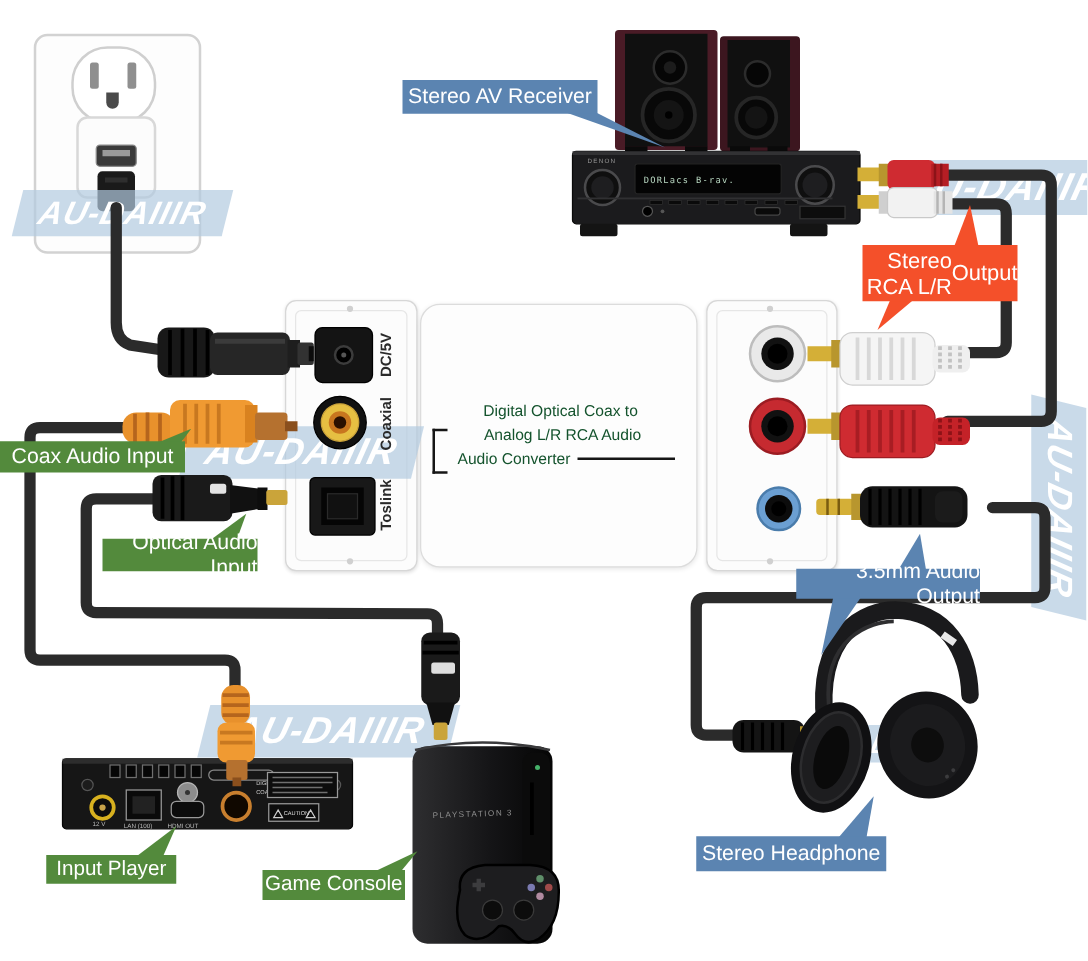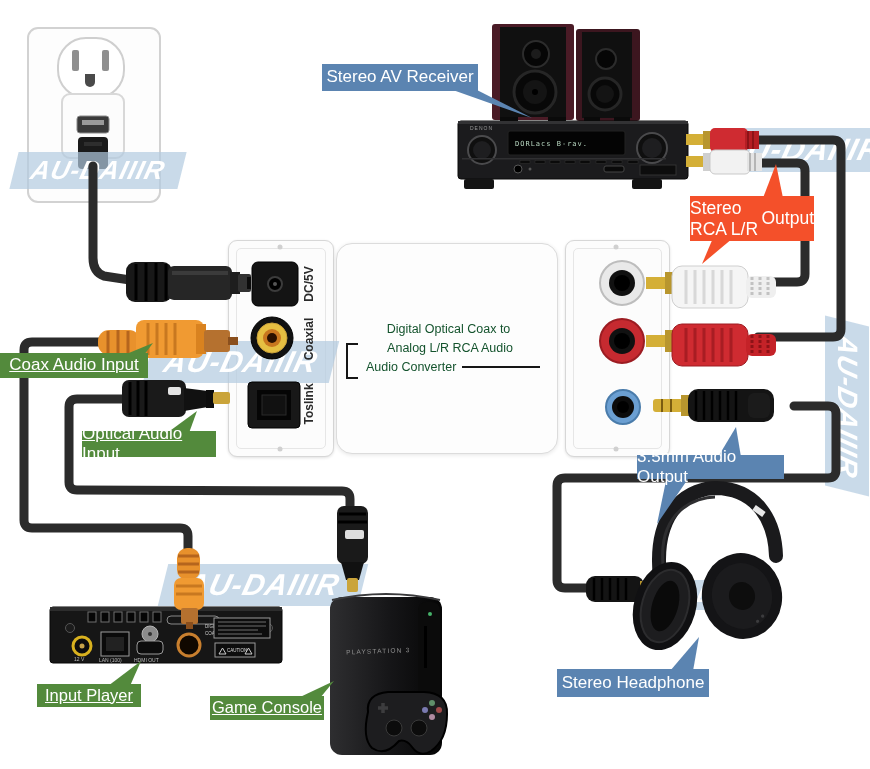--- a/index.html
+++ b/index.html
@@ -20,23 +20,23 @@
 
   .porttext{position:absolute;z-index:2;width:60px;height:20px;transform:rotate(-90deg);
             font-size:12px;font-weight:700;color:#2a2a2a;text-align:center;line-height:20px;}
   .bodytext{position:absolute;z-index:2;font-size:12.5px;color:#14532d;white-space:nowrap;}
   .bracket{position:absolute;z-index:2;width:10px;height:32px;border-left:2px solid #161616;
            border-top:2px solid #161616;border-bottom:2px solid #161616;}
   .dash{display:inline-block;width:78px;height:2px;background:#161616;vertical-align:middle;margin-left:6px;}
 
   
   .callout{position:absolute;z-index:5;color:#fff;font-size:17px;display:flex;align-items:center;
-           justify-content:center;text-align:left;box-sizing:border-box;line-height:1.2;}
+           justify-content:center;text-align:right;box-sizing:border-box;line-height:1.2;}
   .blue{background:#5b84b1;}
-  .green{background:#538a3c;text-decoration:underline;}
+  .green{background:#538a3c;}
   .orangebg{background:#f4502a;flex-direction:row;font-size:17.5px;line-height:21px;}
 
   
   .wm{position:absolute;display:flex;align-items:center;justify-content:center;
       background:rgba(178,202,224,.70);color:#fff;font-weight:bold;font-style:italic;
       letter-spacing:1px;transform:skewX(-14deg);white-space:nowrap;z-index:2;}
 </style>
 </head>
 <body>
 
@@ -375,21 +375,21 @@
 
   <div class="callout blue" style="left:322px;top:64px;width:156px;height:27px">Stereo AV Receiver</div>
 
   <div class="callout orangebg" style="left:690px;top:196px;width:124px;height:45px">
     <span>Stereo RCA L/R</span>
     <span>Output</span>
   </div>
 
   <div class="callout green" style="left:0;top:353px;width:148px;height:25px">Coax Audio Input</div>
 
-  <div class="callout green" style="left:82px;top:431px;width:134px;height:26px">Optical Audio Input</div>
+  <div class="callout green" style="left:82px;top:431px;width:124px;height:26px">Optical Audio Input</div>
 
   <div class="callout blue" style="left:637px;top:455px;width:147px;height:24px">3.5mm Audio Output</div>
 
   <div class="callout blue" style="left:557px;top:669px;width:152px;height:28px">Stereo Headphone</div>
 
   <div class="callout green" style="left:37px;top:684px;width:104px;height:23px;font-size:16.5px">Input Player</div>
 
   <div class="callout green" style="left:210px;top:696px;width:114px;height:24px;font-size:16.5px">Game Console</div>
 
 </div>

